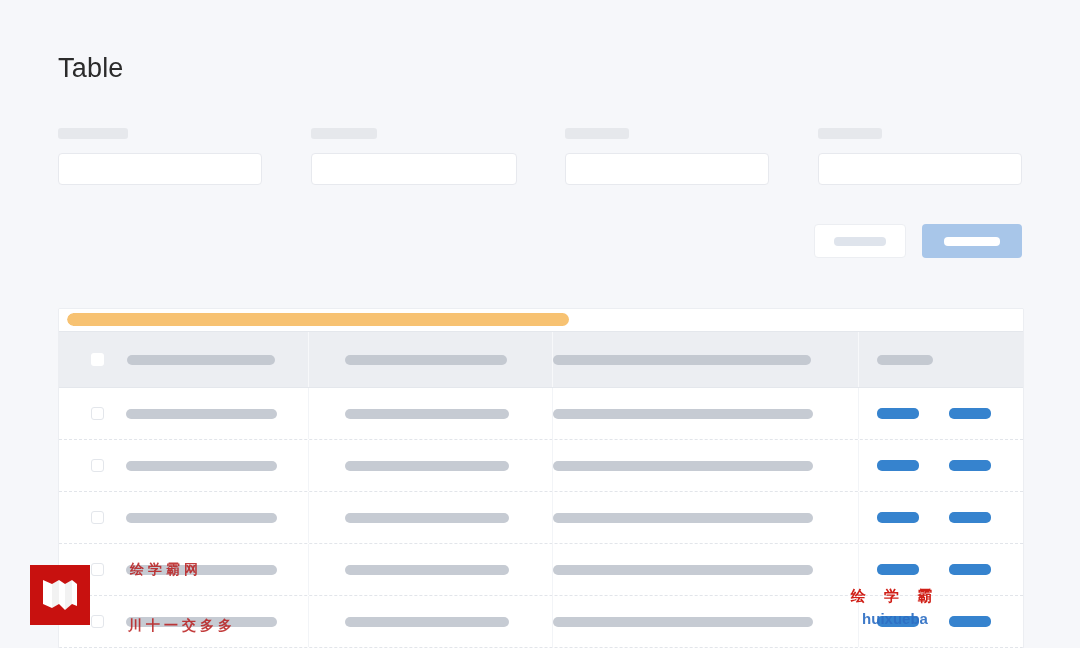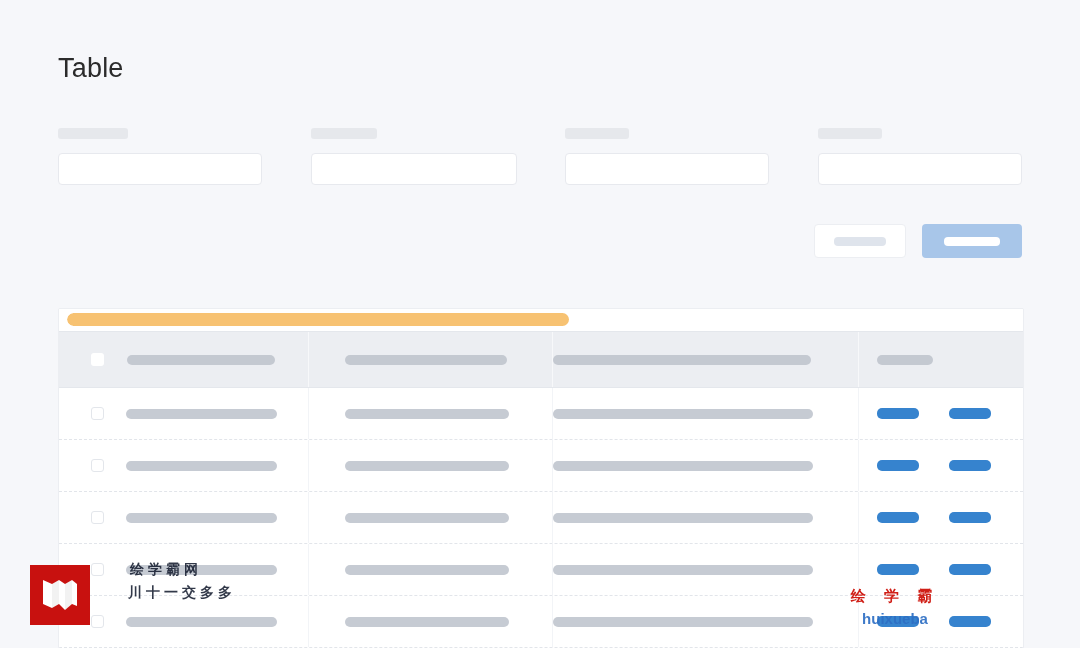--- a/index.html
+++ b/index.html
@@ -259,29 +259,29 @@
     color: #2e6fc4;
     line-height: 18px;
     white-space: nowrap;
     opacity: 0.92;
   }
 
   
   .bleed-text {
     position: absolute;
     font-size: 14px;
-    color: #0f172a;
+    color: #b91c1c;
     font-weight: 700;
     letter-spacing: 4px;
     white-space: nowrap;
     pointer-events: none;
     opacity: 0.85;
   }
   #bleed-1 { left: 130px; top: 561px; }
-  #bleed-2 { left: 128px; top: 584px; }
+  #bleed-2 { left: 128px; top: 617px; }
 </style>
 </head>
 <body>
 
 <div id="page-title">Table</div>
 
 <div id="filter-form">
 
   <div class="filter-field f0">
     <div class="skel-label"></div>

